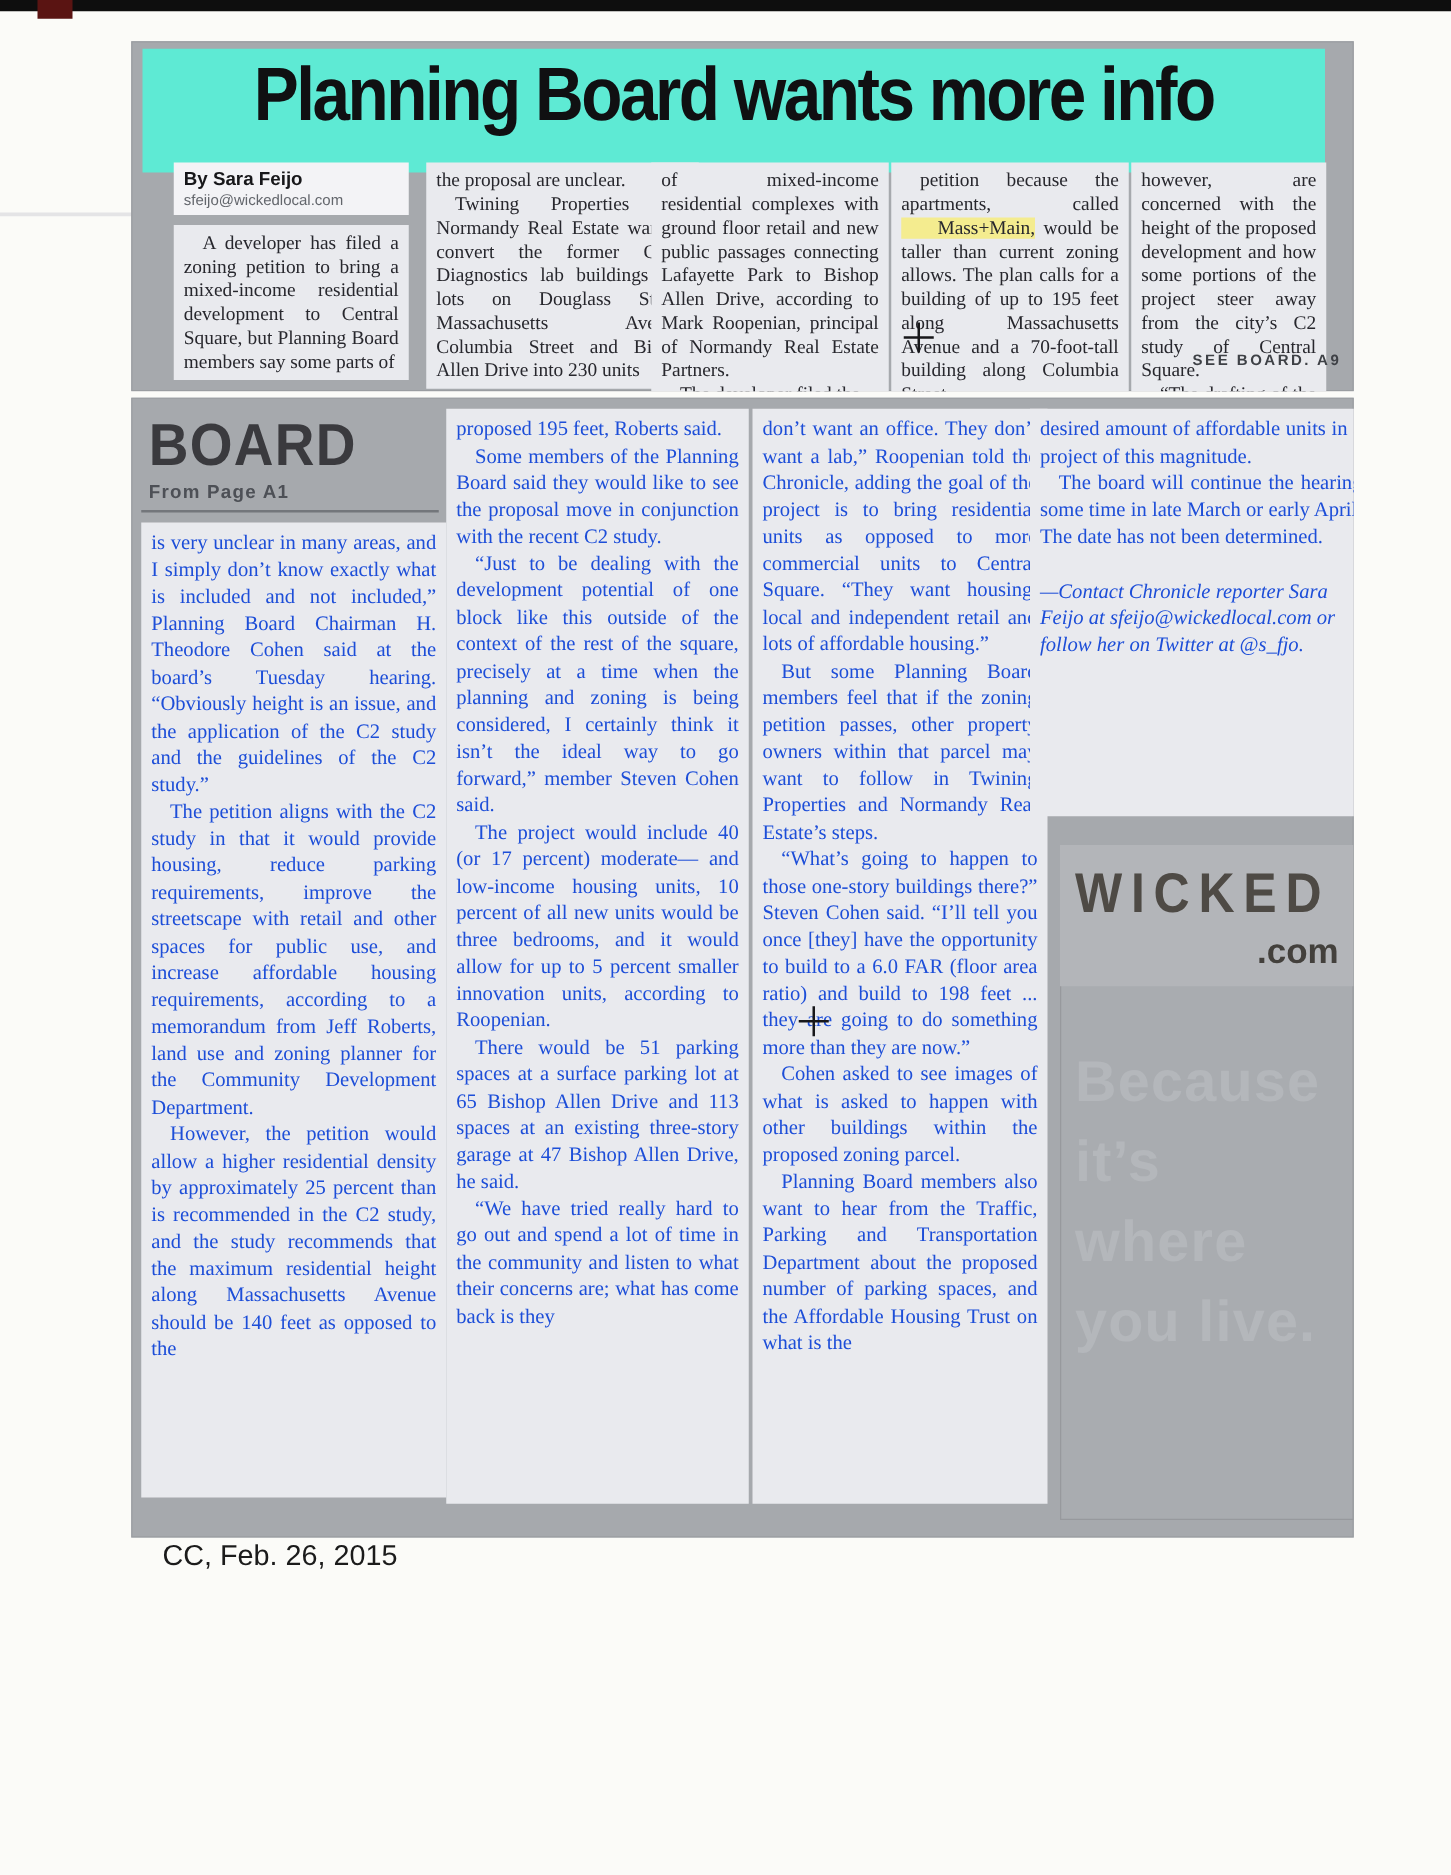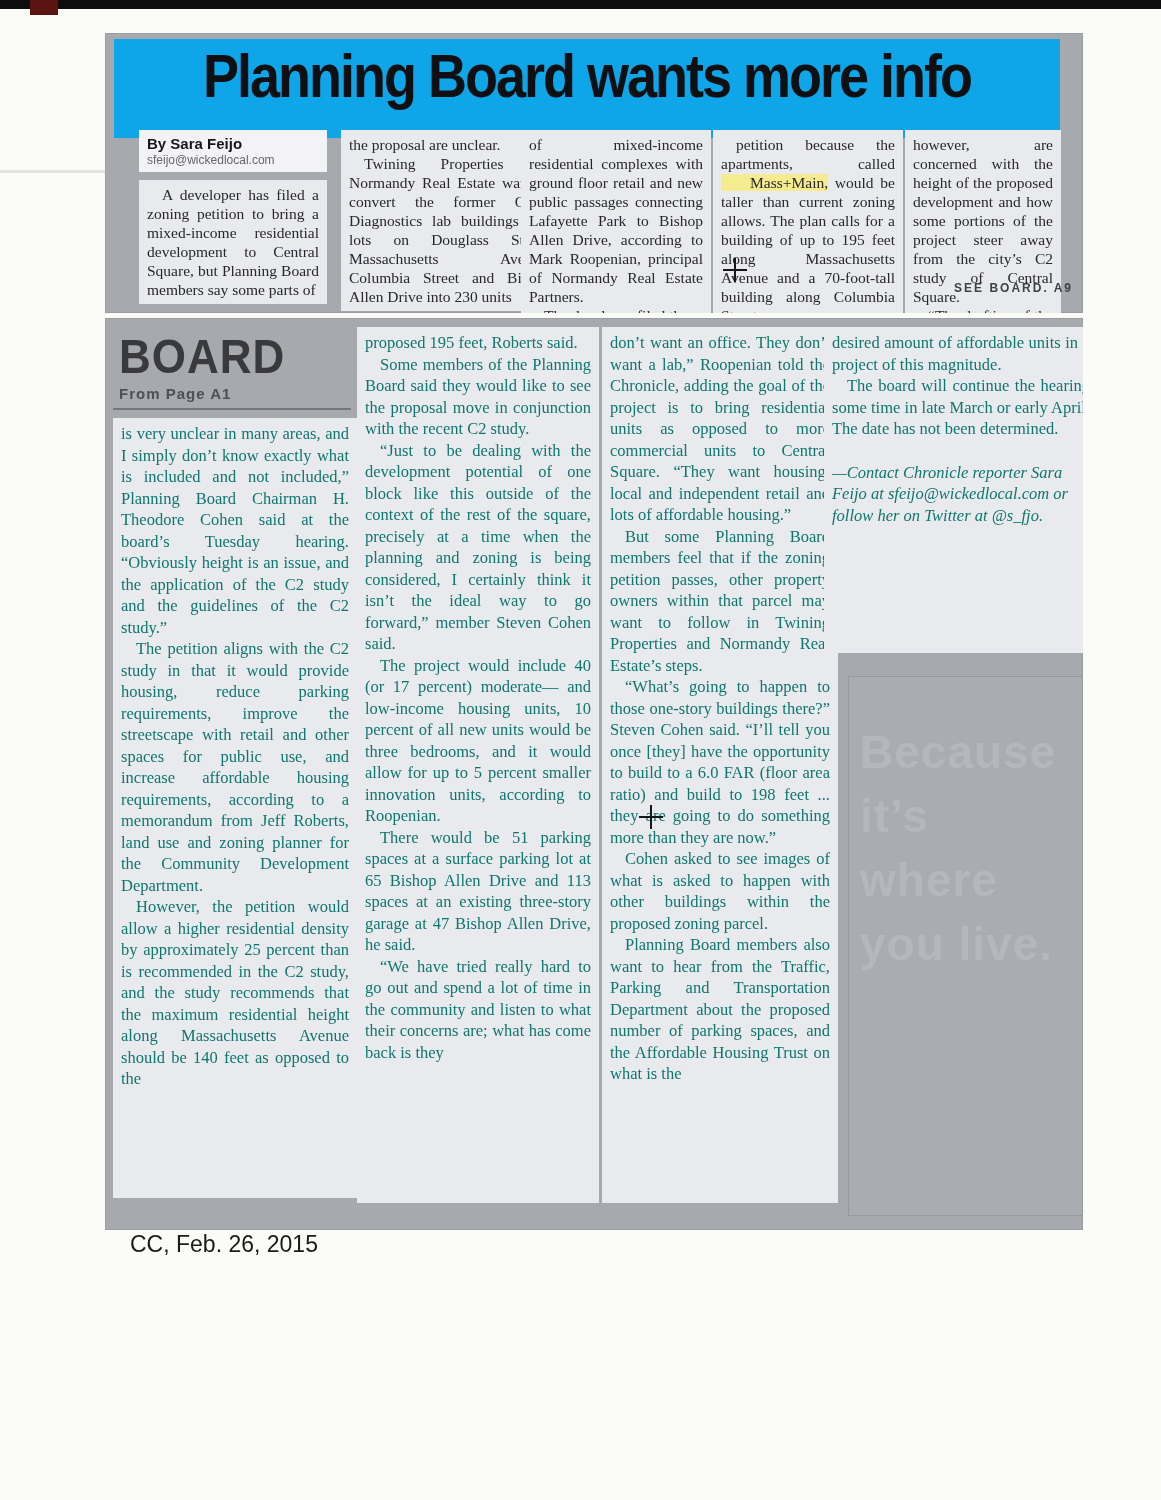--- a/index.html
+++ b/index.html
@@ -10,37 +10,37 @@
     overflow:hidden;
   }
   .top-bar{position:absolute;left:0;top:0;width:1161px;height:9px;background:#0e0e0e;}
   .red-mark{position:absolute;left:30px;top:0;width:28px;height:15px;background:#5a1412;}
   .edge-line{position:absolute;left:0;top:170px;width:106px;height:3px;background:#e4e4e6;}
 
   .clip{position:absolute;background:#a6a9ad;overflow:hidden;box-shadow:0 0 0 1px #9a9da1 inset;}
   .front{left:105px;top:33px;width:978px;height:280px;}
   .jump{left:105px;top:318px;width:978px;height:912px;}
 
-  .headline-box{position:absolute;left:9px;top:6px;width:946px;height:99px;background:#0ea5e9;overflow:hidden;}
+  .headline-box{position:absolute;left:9px;top:6px;width:946px;height:99px;background:#5eead4;overflow:hidden;}
   .headline{margin:0;text-align:center;font-family:"Liberation Sans",sans-serif;font-weight:bold;
     font-size:54px;line-height:74px;letter-spacing:-2px;color:#101012;
     transform:scaleY(1.12);transform-origin:center;white-space:nowrap;}
 
   .fcol{position:absolute;top:97px;margin-left:26px;}
   .f1{left:8px;width:188px;} .f2{left:210px;width:218px;} .f3{left:390px;width:190px;}
   .f4{left:582px;width:190px;} .f5{left:774px;width:156px;}
 
   .byline-box{background:#f3f3f6;padding:5px 8px;}
   .byline{font-family:"Liberation Sans",sans-serif;font-weight:bold;font-size:15px;color:#17171a;}
   .email{font-family:"Liberation Sans",sans-serif;font-size:12px;color:#63666c;margin-top:1px;}
 
   .tbox{background:#e9eaee;padding:5px 8px;overflow:hidden;}
   .f1 .tbox{margin-top:8px;}
   .front p{margin:0;font-size:15.5px;line-height:19px;text-align:justify;color:#27272d;}
-  .jump  p{margin:0;font-size:16.5px;line-height:21.5px;text-align:justify;color:#0f766e;}
+  .jump  p{margin:0;font-size:16.5px;line-height:21.5px;text-align:justify;color:#1d4ed8;}
   .ind{text-indent:15px;}
   .hl{background:#f4ec8f;padding-left:29px;}
 
   .jumpline{position:absolute;top:248px;right:10px;font-family:"Liberation Sans",sans-serif;
     font-weight:bold;font-size:12px;letter-spacing:2px;color:#3e4146;}
 
   .jcol{position:absolute;top:9px;}
   .j1{left:8px;width:244px;} .j2{left:252px;width:242px;} .j3{left:497px;width:236px;border-radius:21px;} .j4{left:719px;width:274px;}
 
   .slug{font-family:"Liberation Sans",sans-serif;font-weight:bold;font-size:44px;line-height:48px;
@@ -164,20 +164,24 @@
 
     <div class="jcol j4">
       <div class="tbox">
         <p>desired amount of affordable units in a project of this magnitude.</p>
         <p class="ind">The board will continue the hearing some time in late March or early April. The date has not been determined.</p>
         <p class="contact">—Contact Chronicle reporter Sara Feijo at sfeijo@wickedlocal.com or follow her on Twitter at @s_fjo.</p>
       </div>
     </div>
 
     <div class="ad">
+      <div class="ad-head">
+        <div class="brand">WICKED</div>
+        <div class="tld">.com</div>
+      </div>
       <div class="tagline">
         <div>Because</div>
         <div>it’s</div>
         <div>where</div>
         <div>you live.</div>
       </div>
     </div>
   </div>
 
   <div class="crosshair ch1"></div>

